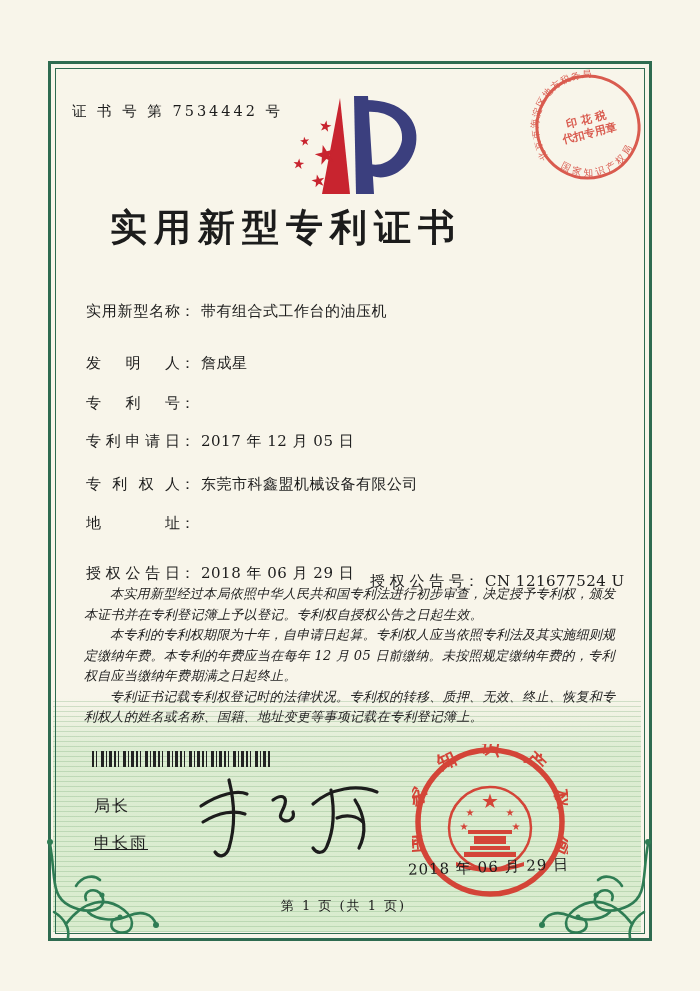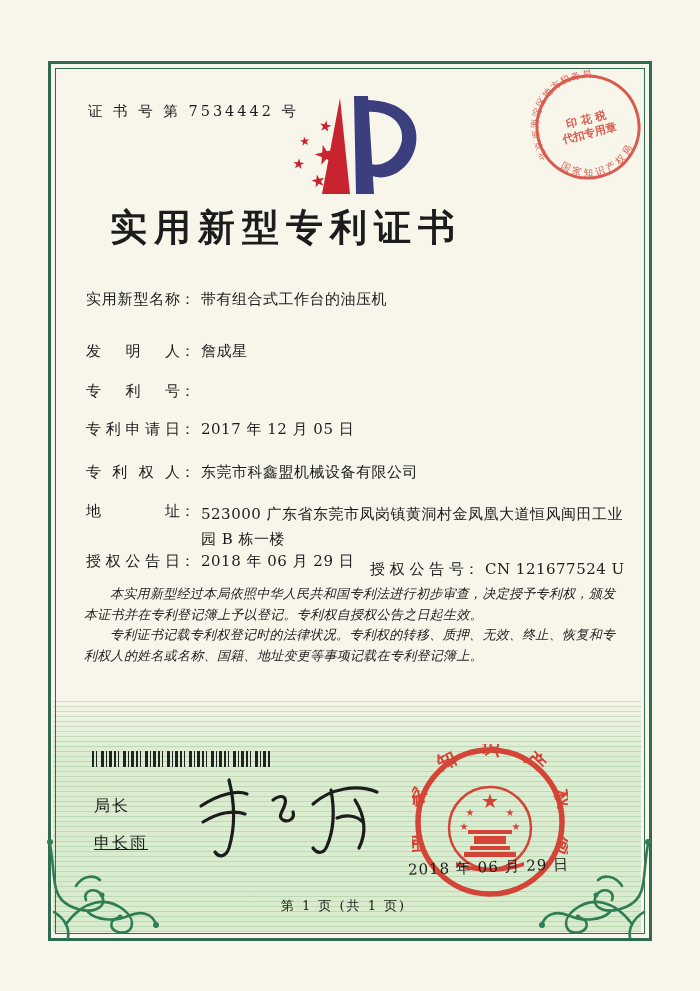--- a/index.html
+++ b/index.html
@@ -20,32 +20,32 @@
   }
   
   .green-wash{
     position:absolute;left:53px;top:698px;width:588px;height:234px;z-index:0;
     background:
       repeating-linear-gradient(0deg, rgba(110,165,110,0.28) 0 1px, rgba(255,255,255,0) 1px 5px),
       linear-gradient(to bottom, rgba(223,239,216,0) 0%, rgba(216,235,206,.85) 22%, #d9ecce 100%);
   }
   
   .cert-no{
-    position:absolute;left:72px;top:102px;font-size:14.5px;letter-spacing:3px;z-index:3;margin-left:16px;
+    position:absolute;left:72px;top:102px;font-size:14.5px;letter-spacing:3px;z-index:3;
   }
   .logo{position:absolute;left:278px;top:90px;z-index:3;}
   .page-title{
     position:absolute;left:0;top:203px;width:572px;text-align:center;
     font-size:37px;font-weight:bold;letter-spacing:7px;z-index:3;
   }
   
   .tax-stamp{position:absolute;left:532px;top:71px;z-index:4;opacity:.88;transform:rotate(-14deg);}
   
   .fields{position:absolute;left:86px;top:290px;width:534px;z-index:3;font-size:15px;}
-  .frow{position:absolute;left:0;display:flex;align-items:flex-start;white-space:nowrap;}
+  .frow{position:absolute;left:0;display:flex;align-items:flex-start;white-space:nowrap;margin-top:12px;}
   .frow .flabel{
     display:inline-block;width:94px;text-align:justify;text-align-last:justify;
     letter-spacing:0;flex:none;
   }
   .frow .fvalue{margin-left:6px;letter-spacing:.5px;}
   .r0{top:0;}
   .r1{top:52px;}
   .r2{top:92px;}
   .r3{top:130px;}
   .r4{top:173px;}
@@ -186,36 +186,36 @@
     <span class="fvalue">2017 年 12 月 05 日</span>
   </div>
   <div class="frow r4">
     <span class="flabel">专利权人</span>
       <span>：</span>
     <span class="fvalue">东莞市科鑫盟机械设备有限公司</span>
   </div>
   <div class="frow r5">
     <span class="flabel">地址</span>
       <span>：</span>
-    <span class="fvalue">523000 广东省东莞市凤岗镇黄洞村金凤凰大道恒风闽田工业园 B 栋一楼</span>
   </div>
   <div class="frow r6">
     <span class="flabel">授权公告日</span>
       <span>：</span>
     <span class="fvalue">2018 年 06 月 29 日</span>
     <span class="pair2">
       <span class="flabel">授权公告号</span>
         <span>：</span>
       <span class="fvalue">CN 121677524 U</span>
     </span>
   </div>
 </div>
 
 <div class="body-text">
   <p>本实用新型经过本局依照中华人民共和国专利法进行初步审查，决定授予专利权，颁发本证书并在专利登记簿上予以登记。专利权自授权公告之日起生效。</p>
+  <p>本专利的专利权期限为十年，自申请日起算。专利权人应当依照专利法及其实施细则规定缴纳年费。本专利的年费应当在每年 12 月 05 日前缴纳。未按照规定缴纳年费的，专利权自应当缴纳年费期满之日起终止。</p>
   <p>专利证书记载专利权登记时的法律状况。专利权的转移、质押、无效、终止、恢复和专利权人的姓名或名称、国籍、地址变更等事项记载在专利登记簿上。</p>
 </div>
 
 <div class="barcode"></div>
 
 <div class="director-label">局长</div>
 <div class="director-name">申长雨</div>
 
 <svg class="signature" width="210" height="95" viewBox="0 0 210 95">
   <g fill="none" stroke="#1c1c1c" stroke-width="3.2" stroke-linecap="round">

